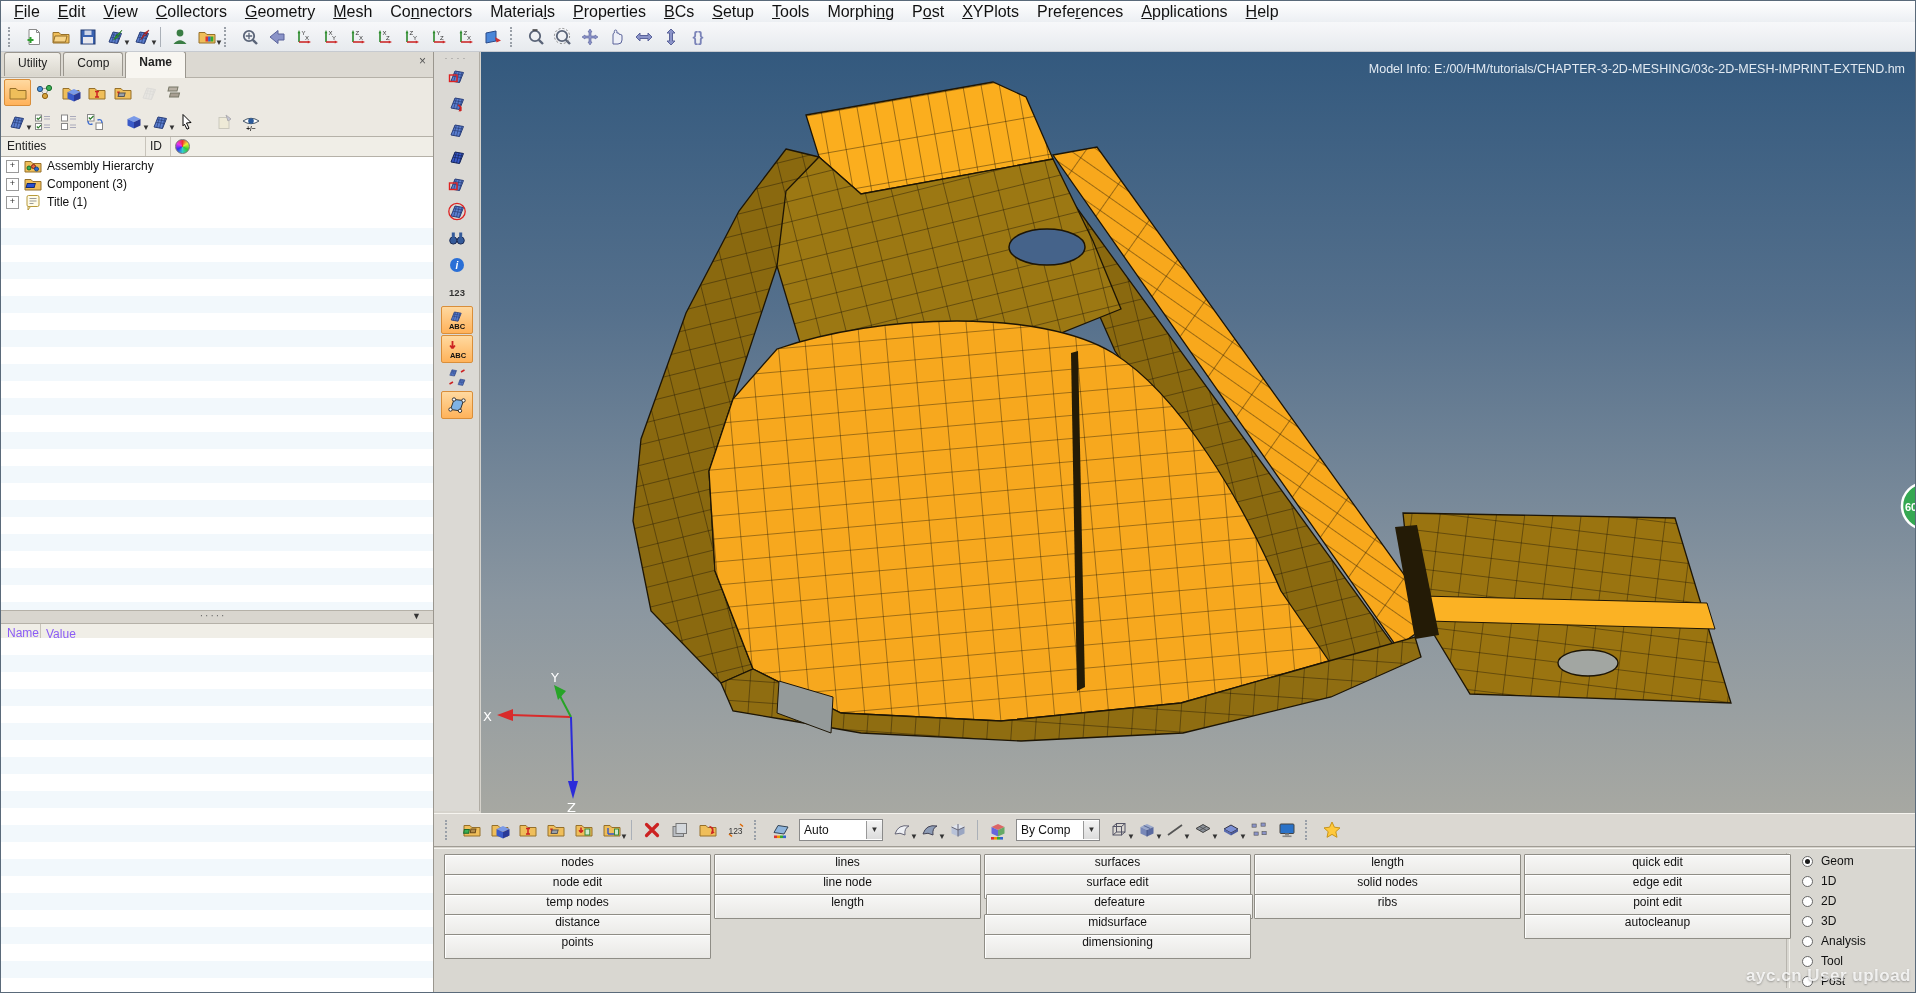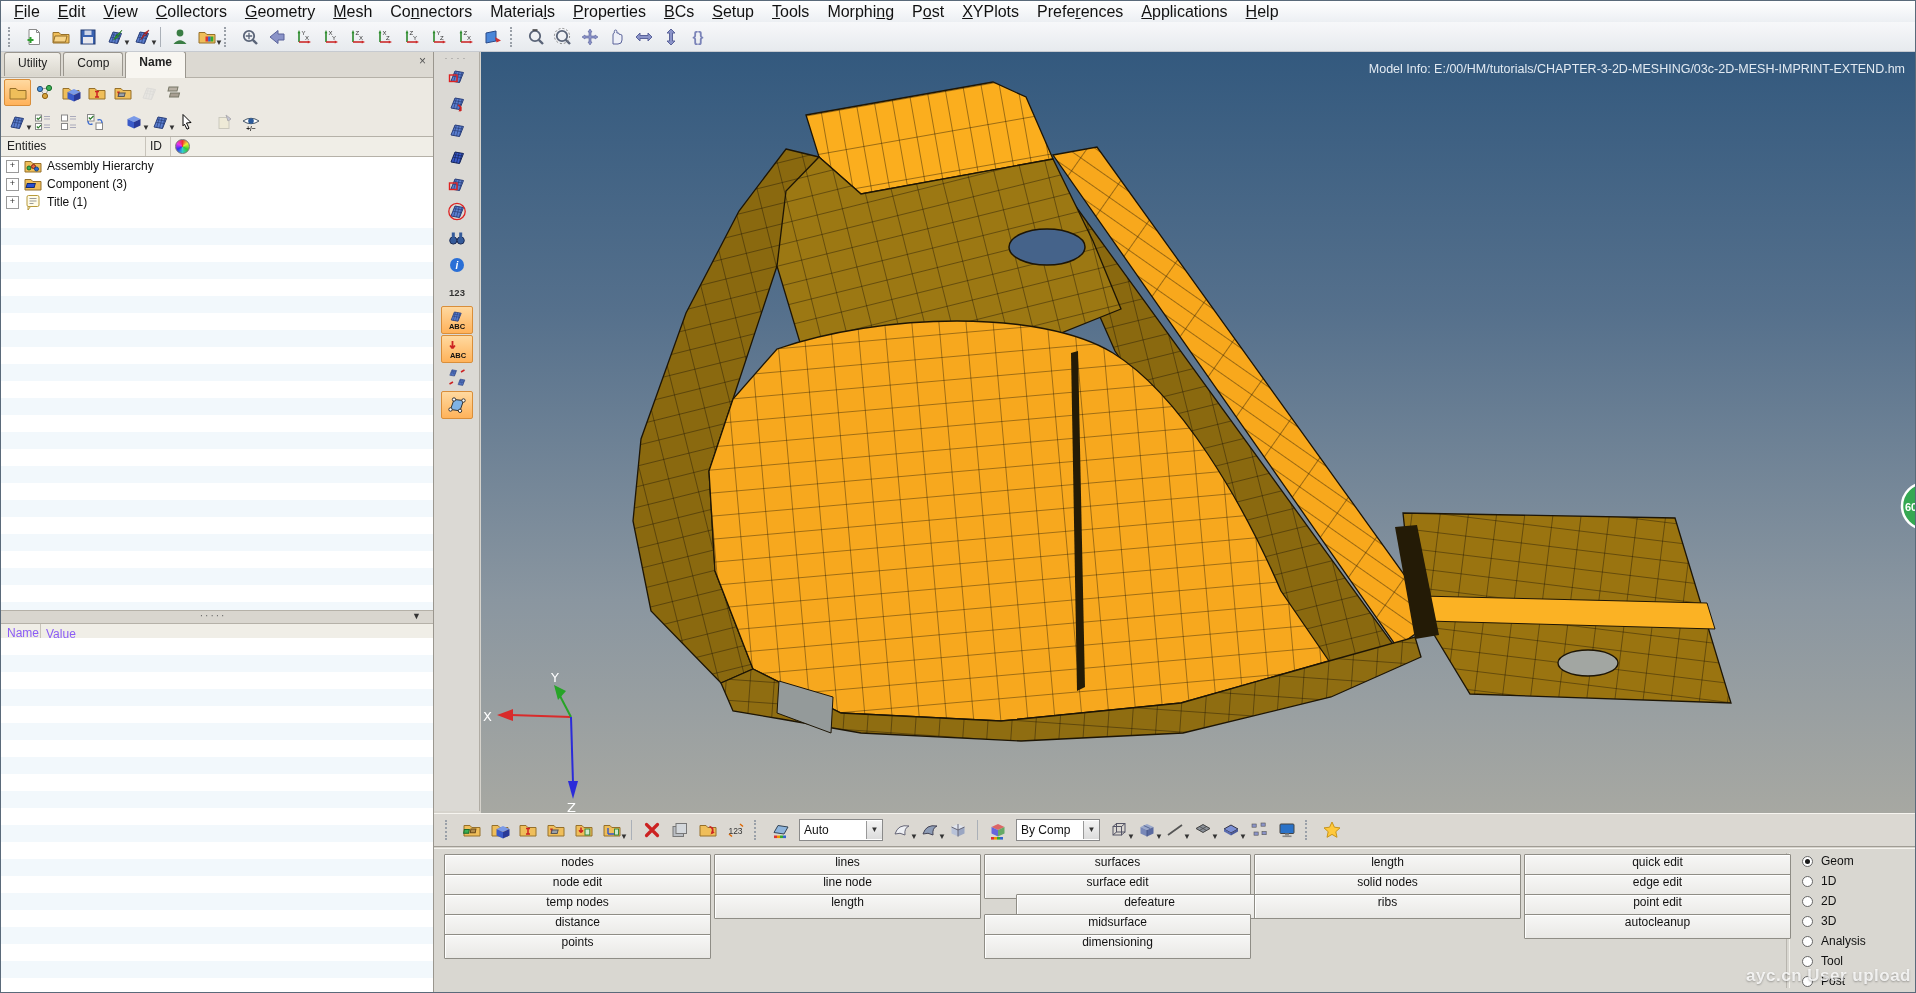--- a/index.html
+++ b/index.html
@@ -852,21 +852,21 @@
   <div class="pbtn" style="left:10px;top:5px">nodes</div>
       <div class="pbtn" style="left:10px;top:25px">node edit</div>
       <div class="pbtn" style="left:10px;top:45px">temp nodes</div>
       <div class="pbtn" style="left:10px;top:65px">distance</div>
       <div class="pbtn" style="left:10px;top:85px">points</div>
       <div class="pbtn" style="left:280px;top:5px">lines</div>
       <div class="pbtn" style="left:280px;top:25px">line node</div>
       <div class="pbtn" style="left:280px;top:45px">length</div>
       <div class="pbtn" style="left:550px;top:5px">surfaces</div>
       <div class="pbtn" style="left:550px;top:25px">surface edit</div>
-      <div class="pbtn" style="left:582px;top:45px">defeature</div>
+      <div class="pbtn" style="left:552px;top:45px">defeature</div>
       <div class="pbtn" style="left:550px;top:65px">midsurface</div>
       <div class="pbtn" style="left:550px;top:85px">dimensioning</div>
       <div class="pbtn" style="left:820px;top:5px">length</div>
       <div class="pbtn" style="left:820px;top:25px">solid nodes</div>
       <div class="pbtn" style="left:820px;top:45px">ribs</div>
       <div class="pbtn" style="left:1090px;top:5px">quick edit</div>
       <div class="pbtn" style="left:1090px;top:25px">edge edit</div>
       <div class="pbtn" style="left:1090px;top:45px">point edit</div>
       <div class="pbtn" style="left:1090px;top:65px">autocleanup</div>
       <div class="radio-row" style="top:4px">

